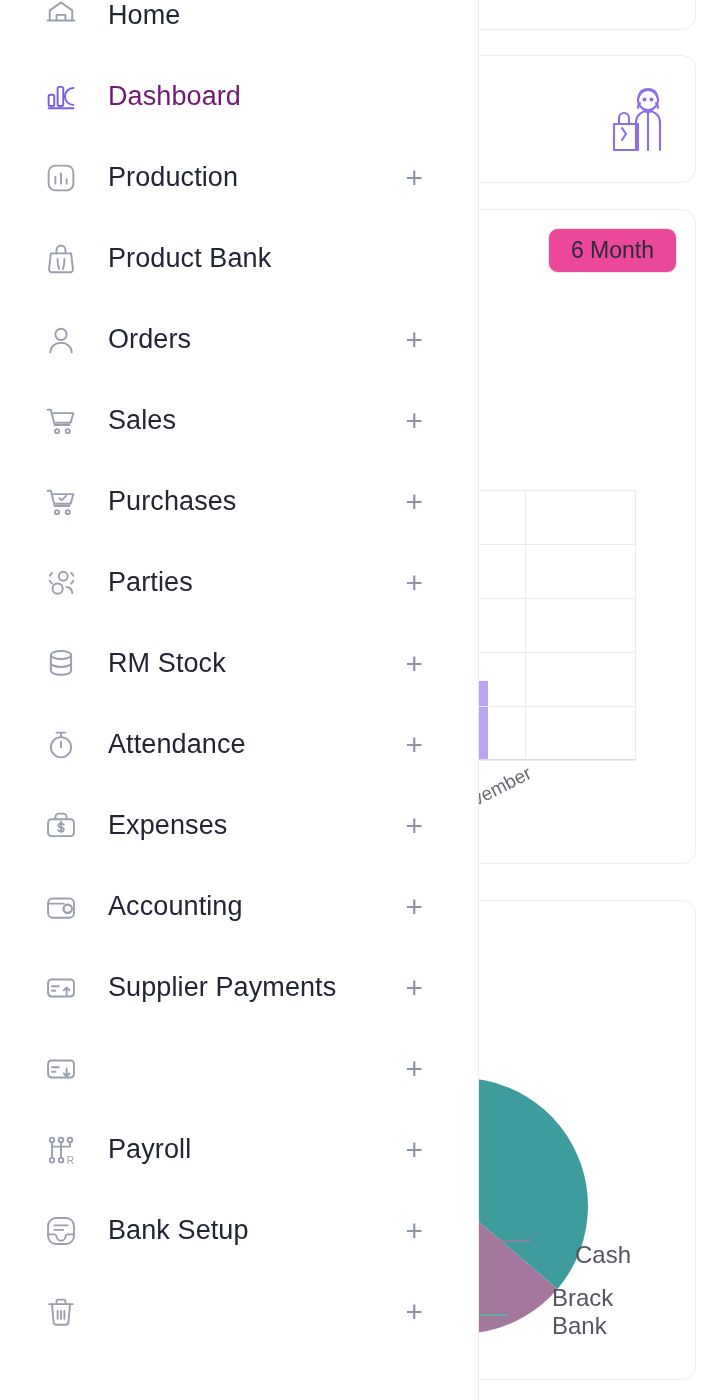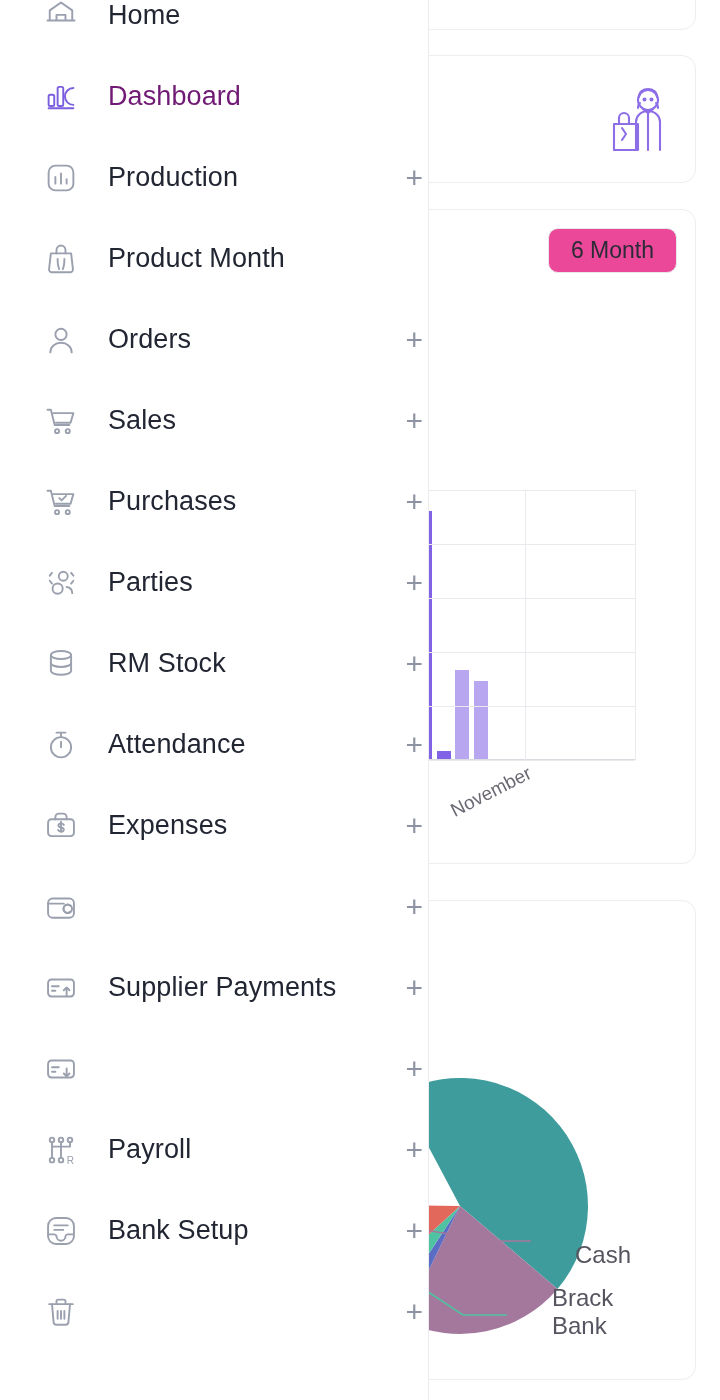--- a/index.html
+++ b/index.html
@@ -83,21 +83,21 @@
     font-size: 24px; color: #55555f; white-space: nowrap;
   }
   .pie-wrap { position: absolute; left: 98px; top: 140px; width: 330px; height: 330px; }
   .pie-label {
     position: absolute; font-size: 24px; color: #55555f; line-height: 1.15; white-space: pre;
   }
 
   
   .sidebar {
     position: absolute; left: 0; top: 0;
-    width: 429px; height: 1400px;
+    width: 479px; height: 1400px;
     background: #ffffff;
     border-right: 1px solid #ececee;
     overflow: hidden;
     z-index: 20;
   }
   .nav-list { position: absolute; left: 0; top: -25px; width: 459px; }
   .nav-item {
     display: flex; align-items: center;
     height: 81px; padding: 0 36px 0 42px;
     cursor: pointer; position: relative;
@@ -252,21 +252,21 @@
           <span class="nav-plus">+</span>
         </div>
         <div class="nav-item">
           <span class="nav-icon">
             <svg viewBox="0 0 32 32" fill="none" stroke="currentColor" stroke-width="1.7" stroke-linecap="round" stroke-linejoin="round">
               <path d="M7 11h18l1.6 14a2.5 2.5 0 0 1-2.5 2.8H7.9A2.5 2.5 0 0 1 5.4 25z"></path>
               <path d="M12 11V8a4 4 0 0 1 8 0v3"></path>
               <path d="M13 16c0 4 .5 7 1.4 9M19 16c0 4-.5 7-1.4 9"></path>
             </svg>
           </span>
-          <span class="nav-label">Product Month</span>
+          <span class="nav-label">Product Bank</span>
         </div>
         <div class="nav-item">
           <span class="nav-icon">
             <svg viewBox="0 0 32 32" fill="none" stroke="currentColor" stroke-width="1.7" stroke-linecap="round" stroke-linejoin="round">
               <circle cx="16" cy="11" r="5"></circle>
               <path d="M6.5 27c0-5.2 4.3-8.5 9.5-8.5s9.5 3.3 9.5 8.5"></path>
             </svg>
           </span>
           <span class="nav-label">Orders</span>
           <span class="nav-plus">+</span>
@@ -345,20 +345,21 @@
         </div>
         <div class="nav-item">
           <span class="nav-icon">
             <svg viewBox="0 0 32 32" fill="none" stroke="currentColor" stroke-width="1.7" stroke-linecap="round" stroke-linejoin="round">
               <rect x="4.5" y="8.5" width="23" height="17" rx="4"></rect>
               <path d="M4.5 13h14"></path>
               <circle cx="22" cy="17.5" r="3.8"></circle>
               <path d="M24.5 15.2a3.6 3.6 0 1 0 0 4.8"></path>
             </svg>
           </span>
+          <span class="nav-label">Accounting</span>
           <span class="nav-plus">+</span>
         </div>
         <div class="nav-item">
           <span class="nav-icon">
             <svg viewBox="0 0 32 32" fill="none" stroke="currentColor" stroke-width="1.7" stroke-linecap="round" stroke-linejoin="round">
               <path d="M4.5 11.5a3 3 0 0 1 3-3h17a3 3 0 0 1 3 3v9a3 3 0 0 1-3 3h-17a3 3 0 0 1-3-3z"></path>
               <path d="M8 14.5h6M8 18.5h3"></path>
               <path d="M21 22.5v-7M21 15.5l-2.5 2.5M21 15.5l2.5 2.5"></path>
             </svg>
           </span>

